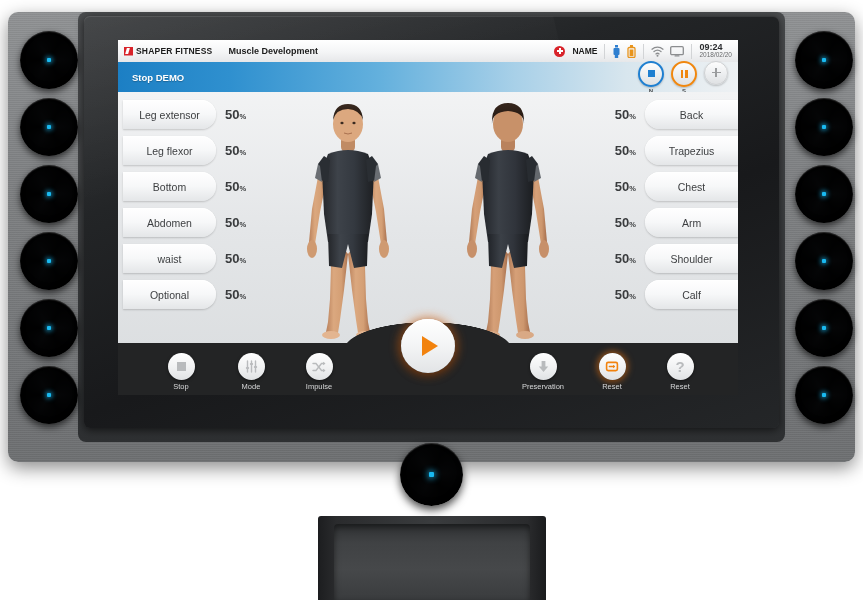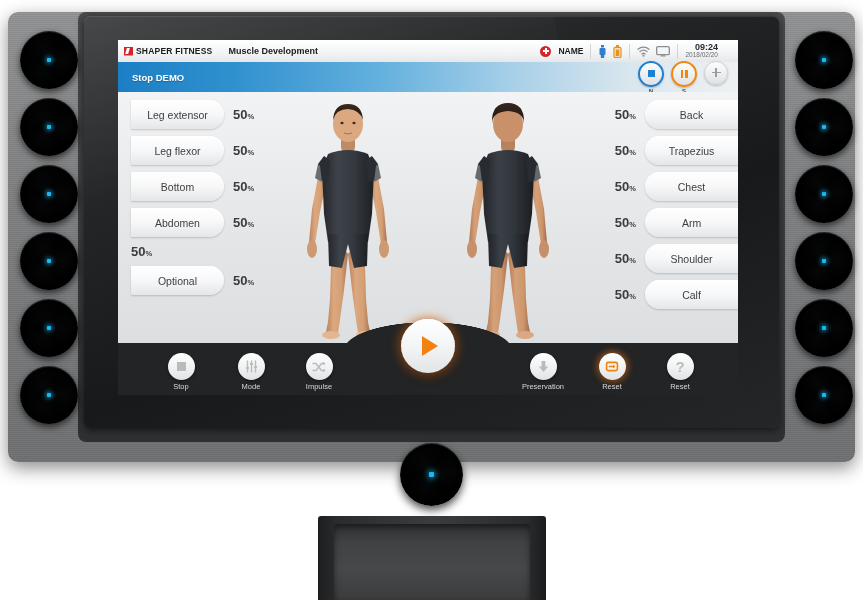--- a/index.html
+++ b/index.html
@@ -119,21 +119,21 @@
   .name-badge{
     width:11px;height:11px;border-radius:50%;background:#d8232a;position:relative;flex:none;
   }
   .name-badge:before,.name-badge:after{
     content:"";position:absolute;background:#fff;
   }
   .name-badge:before{left:2.5px;top:4.8px;width:6px;height:1.6px;}
   .name-badge:after{left:4.7px;top:2.6px;width:1.6px;height:6px;}
   .sb-name-text{font-size:8.5px;font-weight:bold;color:#1b1b1b;}
   .sb-icons{display:flex;align-items:center;gap:6px;}
-  .clock{text-align:right;line-height:1.05;padding-right:20px;}
+  .clock{text-align:left;line-height:1.05;padding-right:6px;}
   .clock-time{font-size:9px;font-weight:bold;color:#2a2c2e;}
   .clock-date{font-size:6.5px;color:#6a6c6e;}
 
   
   .namebar{
     position:absolute;left:0;top:22px;width:620px;height:30px;
     background:linear-gradient(90deg,#1c7fc4 0%,#2f90cf 18%,#63b0dd 42%,#a8d0e8 64%,#d8e6ee 82%,#eef1f3 100%);
     display:flex;align-items:center;
   }
   .namebar-label{font-size:9.5px;font-weight:bold;color:#ffffff;padding-left:14px;
@@ -158,21 +158,21 @@
   .ic-plus:before{left:0;top:3.7px;width:9px;height:1.6px;}
   .ic-plus:after{left:3.7px;top:0;width:1.6px;height:9px;}
 
   
   .body-area{
     position:absolute;left:0;top:52px;width:620px;height:303px;
     background:linear-gradient(180deg,#f2f3f4 0%,#e4e6e8 45%,#d9dcde 100%);
   }
 
   .col{position:absolute;top:8px;display:flex;flex-direction:column;gap:7px;}
-  .col-left{left:13px;align-items:flex-start;}
+  .col-left{left:5px;align-items:flex-start;}
   .col-right{right:0;align-items:flex-end;}
 
   .row{display:flex;align-items:center;gap:9px;}
 
   .pill{
     width:93px;height:29px;
     display:flex;align-items:center;justify-content:center;
     font-size:10.5px;color:#3c3e40;
     background:linear-gradient(180deg,#ffffff 0%,#f7f8f9 48%,#e4e6e8 100%);
     box-shadow:0 1px 2px rgba(0,0,0,.18),inset 0 1px 0 rgba(255,255,255,.9);
@@ -369,20 +369,21 @@
           </div>
           <div class="row">
             <div class="pill pill-l">Bottom</div>
             <div class="pct"><span>50</span><small>%</small></div>
           </div>
           <div class="row">
             <div class="pill pill-l">Abdomen</div>
             <div class="pct"><span>50</span><small>%</small></div>
           </div>
           <div class="row">
+            <div class="pill pill-l">waist</div>
             <div class="pct"><span>50</span><small>%</small></div>
           </div>
           <div class="row">
             <div class="pill pill-l">Optional</div>
             <div class="pct"><span>50</span><small>%</small></div>
           </div>
         </div>
       <div class="col col-right" id="col-right">
           <div class="row">
             <div class="pct"><span>50</span><small>%</small></div>

